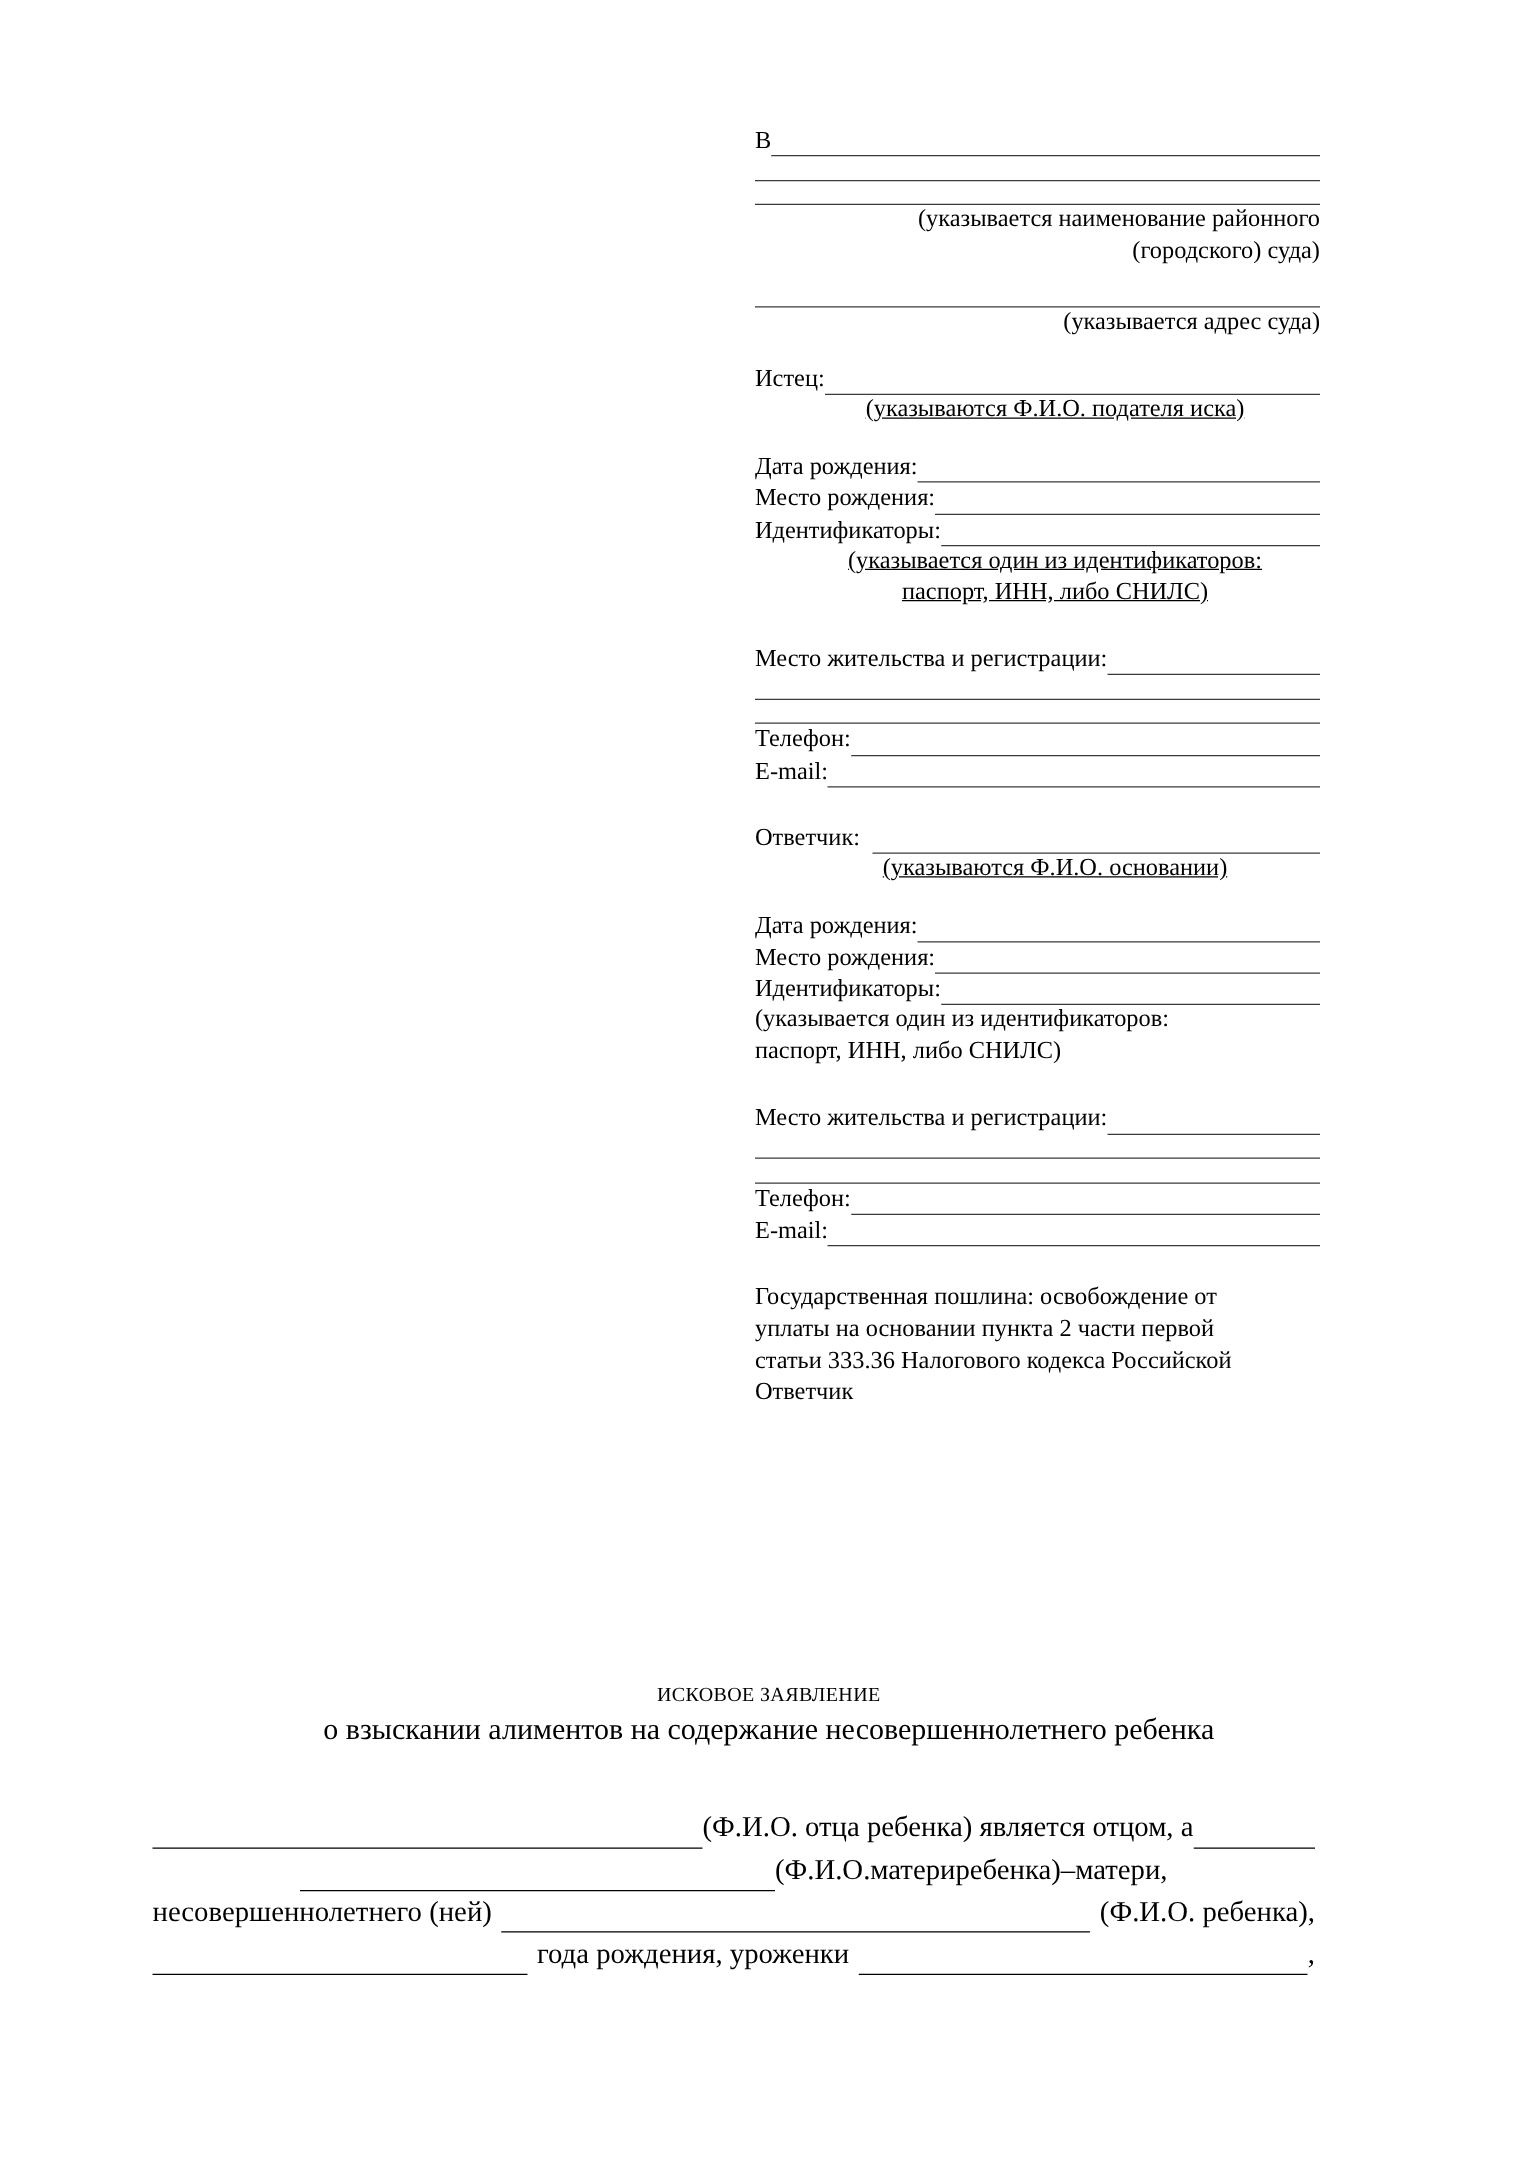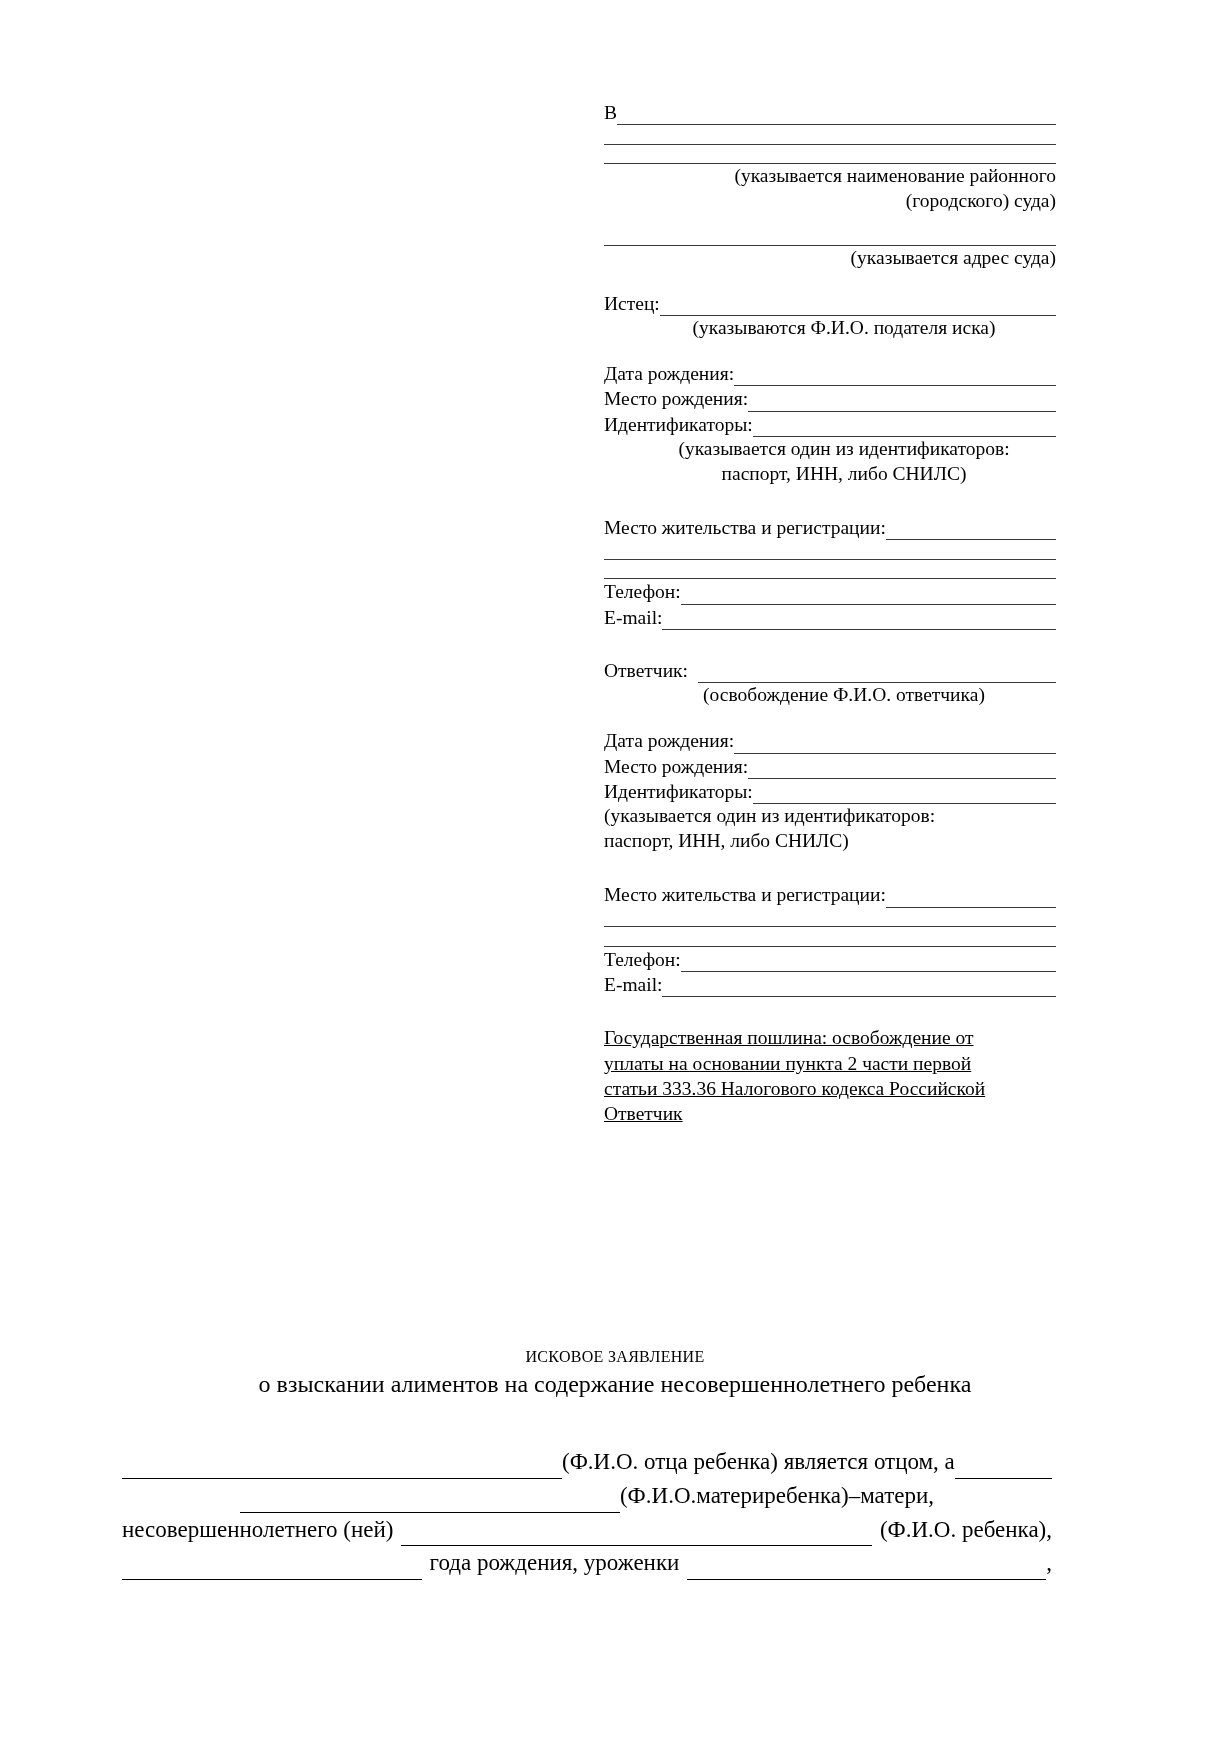--- a/index.html
+++ b/index.html
@@ -52,30 +52,30 @@
     line-height: 1.28;
   }
   .note-left {
     text-align: left;
     line-height: 1.28;
   }
   .note-indent {
     text-align: center;
     line-height: 1.28;
     padding-left: 28px;
+    text-decoration: underline;
   }
   .gap-s  { height: 12px; }
   .gap-m  { height: 20px; }
   .gap-l  { height: 28px; }
 
   .duty {
     text-align: justify;
     text-justify: inter-word;
     line-height: 1.30;
-    text-decoration: underline;
   }
 
   
   .title-wrap {
     position: absolute;
     left: 0;
     top: 1348px;
     width: 1230px;
     text-align: center;
   }
@@ -194,21 +194,21 @@
       <span class="lbl">E-mail:</span>
       <span class="fill"></span>
     </div>
 
     <div class="gap-l"></div>
 
     <div class="row">
       <span class="lbl">Ответчик:</span>
       <span class="fill" style="margin-left:10px;"></span>
     </div>
-    <div class="note-indent">(освобождение Ф.И.О. ответчика)</div>
+    <div class="note-indent">(указываются Ф.И.О. основании)</div>
 
     <div class="gap-m"></div>
 
     <div class="row">
       <span class="lbl">Дата рождения:</span>
       <span class="fill"></span>
     </div>
     <div class="row">
       <span class="lbl">Место рождения:</span>
       <span class="fill"></span>

